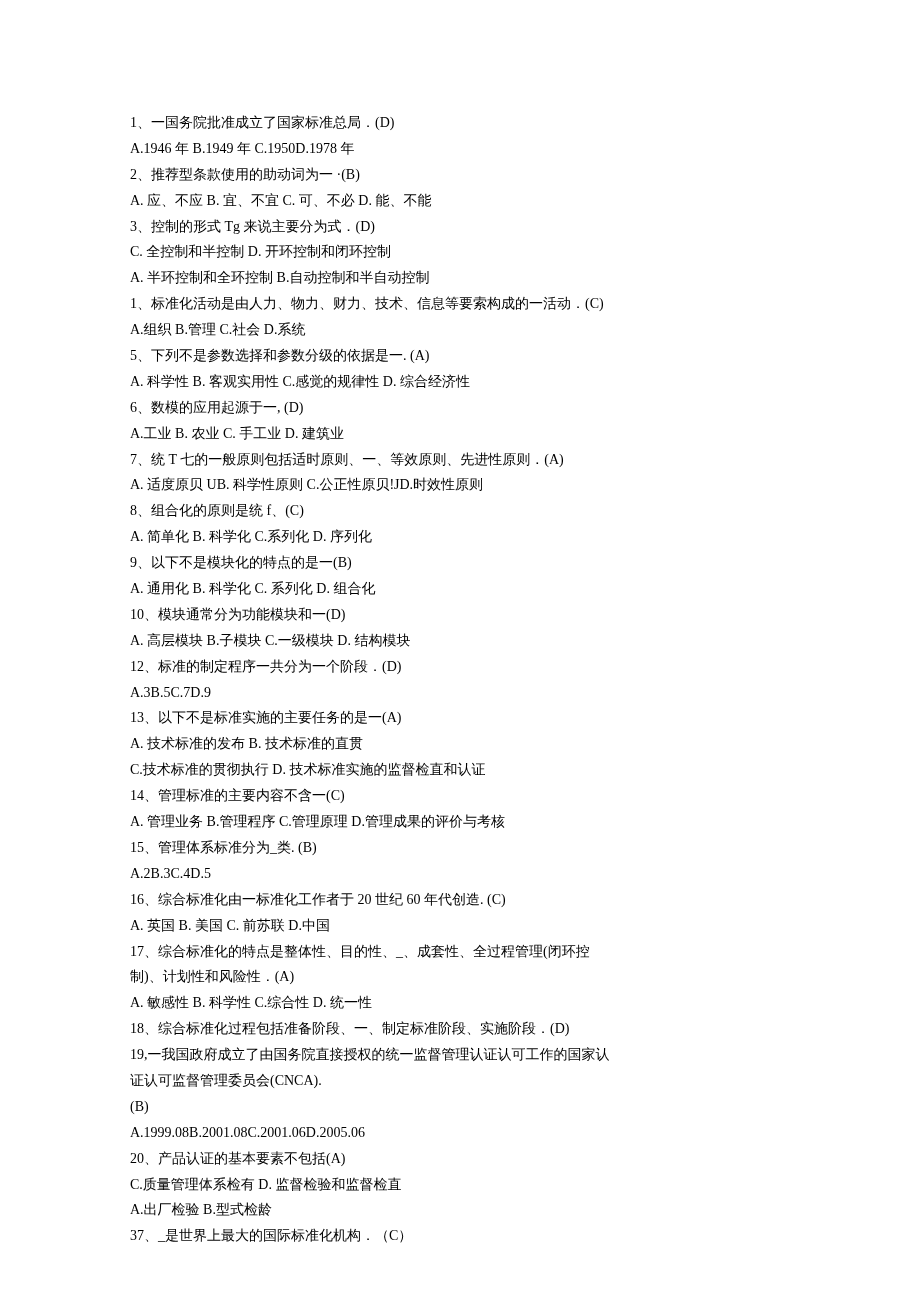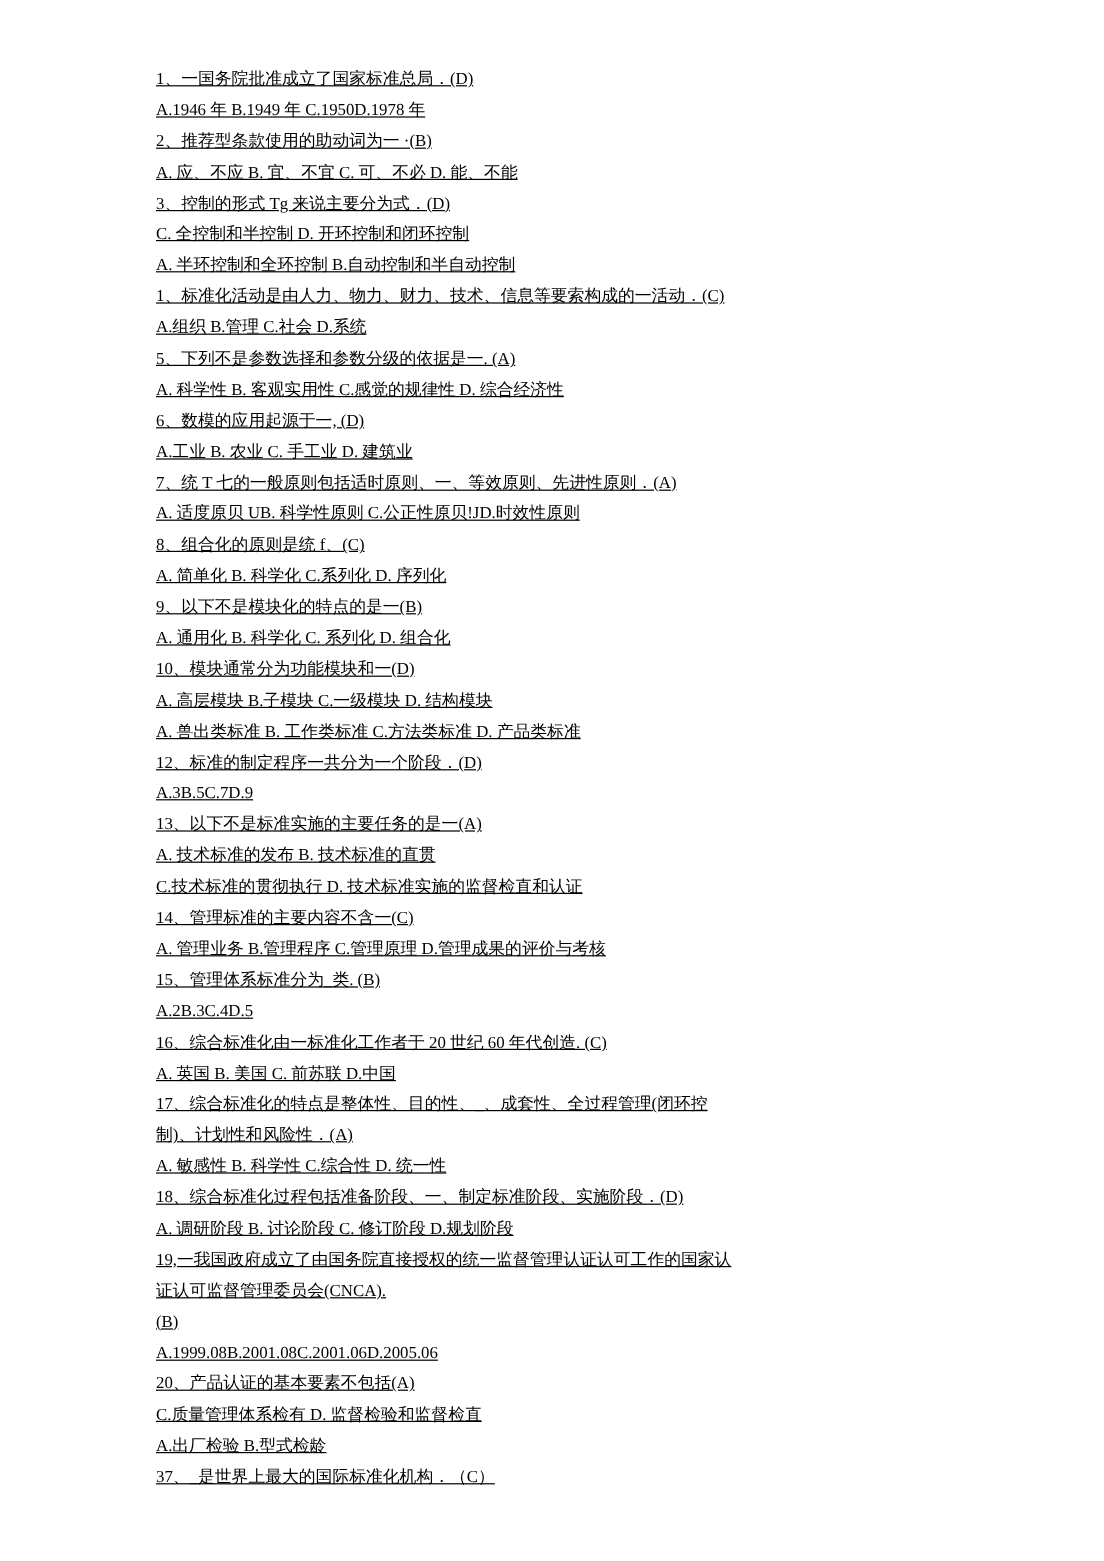--- a/index.html
+++ b/index.html
@@ -7,23 +7,22 @@
     padding: 0;
     background: #ffffff;
     font-family: "SimSun", "宋体", serif;
     font-size: 14px;
     color: #000000;
     line-height: 1.85;
   }
   .page {
     width: 741px;
     min-height: 1301px;
-    padding: 54px 130px 0 130px;
+    padding: 110px 130px 0 130px;
     box-sizing: border-box;
-    text-decoration: underline;
   }
   .line {
     white-space: normal;
   }
 </style>
 </head>
 <body>
 
 <div class="page">
   <div class="line">1、一国务院批准成立了国家标准总局．(D)</div>
@@ -40,36 +39,34 @@
   <div class="line">6、数模的应用起源于一, (D)</div>
   <div class="line">A.工业 B. 农业 C. 手工业 D. 建筑业</div>
   <div class="line">7、统 T 七的一般原则包括适时原则、一、等效原则、先进性原则．(A)</div>
   <div class="line">A. 适度原贝 UB. 科学性原则 C.公正性原贝!JD.时效性原则</div>
   <div class="line">8、组合化的原则是统 f、(C)</div>
   <div class="line">A. 简单化 B. 科学化 C.系列化 D. 序列化</div>
   <div class="line">9、以下不是模块化的特点的是一(B)</div>
   <div class="line">A. 通用化 B. 科学化 C. 系列化 D. 组合化</div>
   <div class="line">10、模块通常分为功能模块和一(D)</div>
   <div class="line">A. 高层模块 B.子模块 C.一级模块 D. 结构模块</div>
-  <div class="line">A. 兽出类标准 B. 工作类标准 C.方法类标准 D. 产品类标准</div>
   <div class="line">12、标准的制定程序一共分为一个阶段．(D)</div>
   <div class="line">A.3B.5C.7D.9</div>
   <div class="line">13、以下不是标准实施的主要任务的是一(A)</div>
   <div class="line">A. 技术标准的发布 B. 技术标准的直贯</div>
   <div class="line">C.技术标准的贯彻执行 D. 技术标准实施的监督检直和认证</div>
   <div class="line">14、管理标准的主要内容不含一(C)</div>
   <div class="line">A. 管理业务 B.管理程序 C.管理原理 D.管理成果的评价与考核</div>
   <div class="line">15、管理体系标准分为_类. (B)</div>
   <div class="line">A.2B.3C.4D.5</div>
   <div class="line">16、综合标准化由一标准化工作者于 20 世纪 60 年代创造. (C)</div>
   <div class="line">A. 英国 B. 美国 C. 前苏联 D.中国</div>
   <div class="line">17、综合标准化的特点是整体性、目的性、_、成套性、全过程管理(闭环控制)、计划性和风险性．(A)</div>
   <div class="line">A. 敏感性 B. 科学性 C.综合性 D. 统一性</div>
   <div class="line">18、综合标准化过程包括准备阶段、一、制定标准阶段、实施阶段．(D)</div>
-  <div class="line">A. 调研阶段 B. 讨论阶段 C. 修订阶段 D.规划阶段</div>
   <div class="line">19,一我国政府成立了由国务院直接授权的统一监督管理认证认可工作的国家认证认可监督管理委员会(CNCA).</div>
   <div class="line">(B)</div>
   <div class="line">A.1999.08B.2001.08C.2001.06D.2005.06</div>
   <div class="line">20、产品认证的基本要素不包括(A)</div>
   <div class="line">C.质量管理体系检有 D. 监督检验和监督检直</div>
   <div class="line">A.出厂检验 B.型式检龄</div>
   <div class="line">37、_是世界上最大的国际标准化机构．（C）</div>
 </div>
 
 </body></html>

